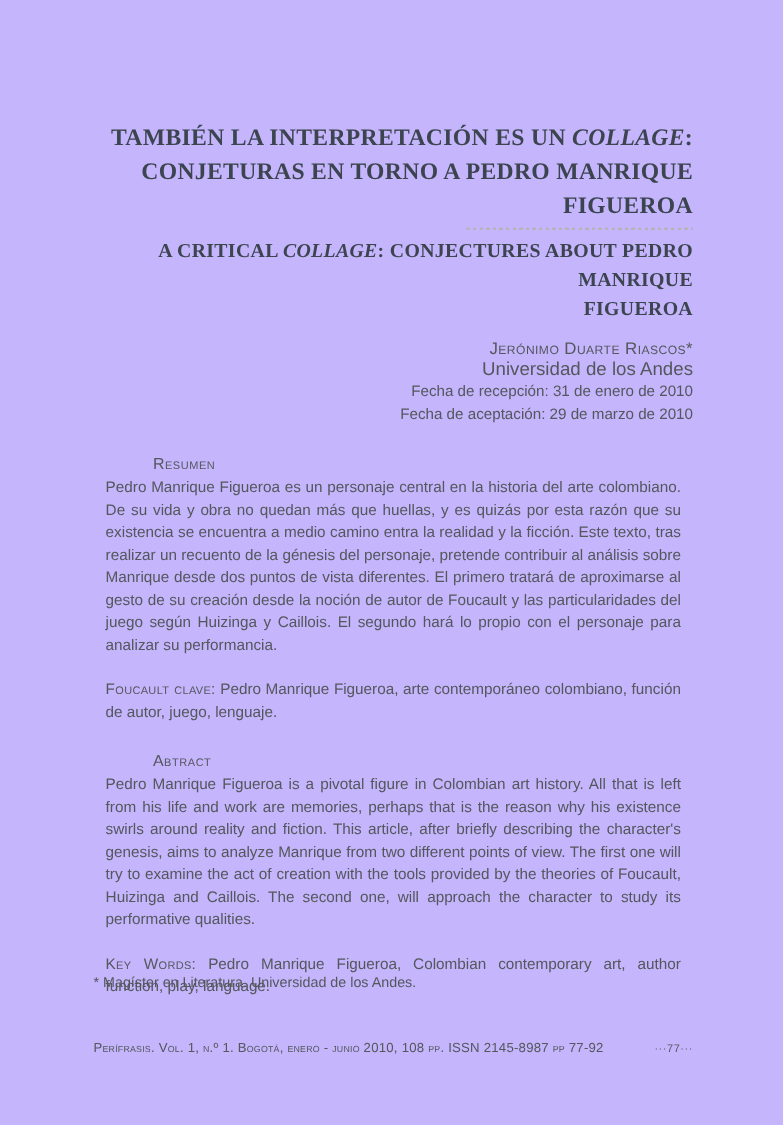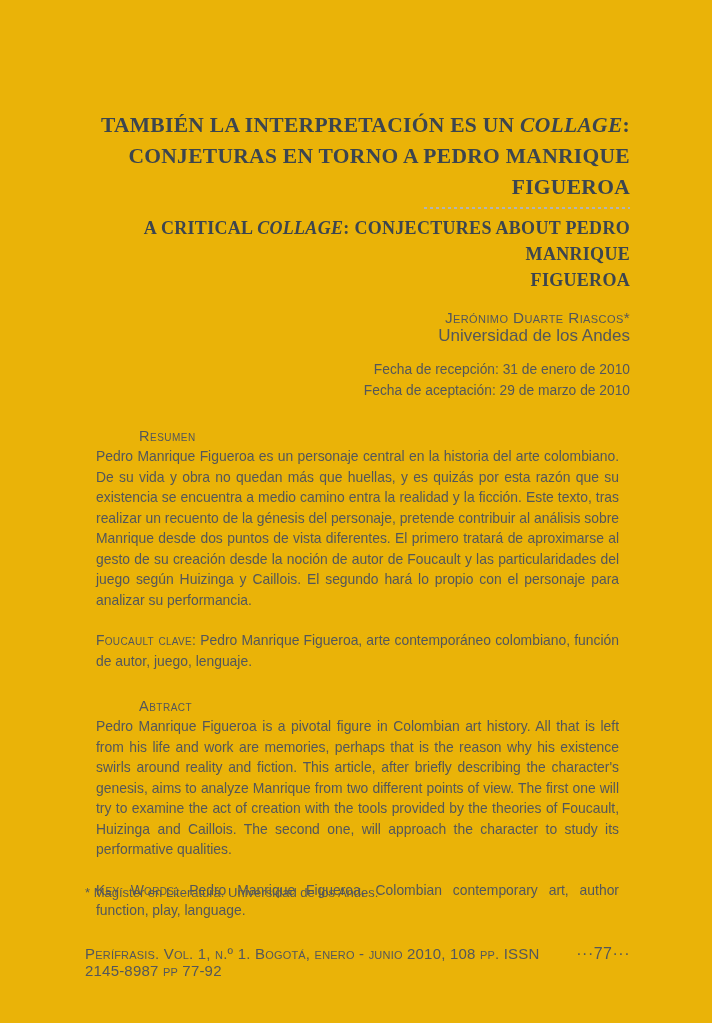--- a/index.html
+++ b/index.html
@@ -4,21 +4,21 @@
 <style>
   :root{
     --title-color:#3c454f;
     --body-color:#54575b;
     --sep-color:#b4b4b4;
   }
   html,body{margin:0;padding:0;background:#ffffff;}
   .page{
     position:relative;
     width:712px;height:1023px;
-    background:#eab308;
+    background:#c4b5fd;
     overflow:hidden;
     font-family:"Liberation Sans", sans-serif;
     color:var(--body-color);
   }
   .content{
     position:absolute;left:85px;top:0;width:545px;
   }
   
   .title-es{
     margin:0;padding-top:110px;
@@ -49,21 +49,21 @@
   .author-block{margin-top:16px;text-align:right;}
   .author-name{
     font-variant:small-caps;
     font-size:15.3px;line-height:18px;
     letter-spacing:0.4px;
     font-weight:400;
   }
   .author-affiliation{
     font-size:17px;line-height:18px;text-align:right;
   }
-  .dates-block{margin-top:14px;text-align:right;}
+  .dates-block{text-align:right;}
   .date-line{font-size:13.8px;line-height:21px;}
   
   .section{margin:11px;}
   .section-heading{
     margin-top:26px;
     margin-left:43px;
     font-variant:small-caps;
     font-size:14.5px;line-height:18px;
     letter-spacing:0.5px;
   }
@@ -78,23 +78,23 @@
   .footnote{
     position:absolute;left:85px;top:884px;width:545px;
     font-size:13px;line-height:17px;
   }
   .page-footer{
     position:absolute;left:85px;top:945px;width:545px;
     display:flex;justify-content:space-between;align-items:baseline;
   }
   .journal-info{
     font-variant:small-caps;
-    font-size:15px;letter-spacing:0.2px;
+    font-size:12px;letter-spacing:0.2px;
   }
-  .page-number{font-size:16px;letter-spacing:0.5px;}
+  .page-number{font-size:10px;letter-spacing:0.5px;}
 </style>
 </head>
 <body>
 
 <div class="page">
   <div class="content">
 
     <header>
       <h1 class="title-es">
         <span class="t-line"><span>TAMBIÉN LA INTERPRETACIÓN ES UN </span><em>COLLAGE</em><span>:</span></span>

